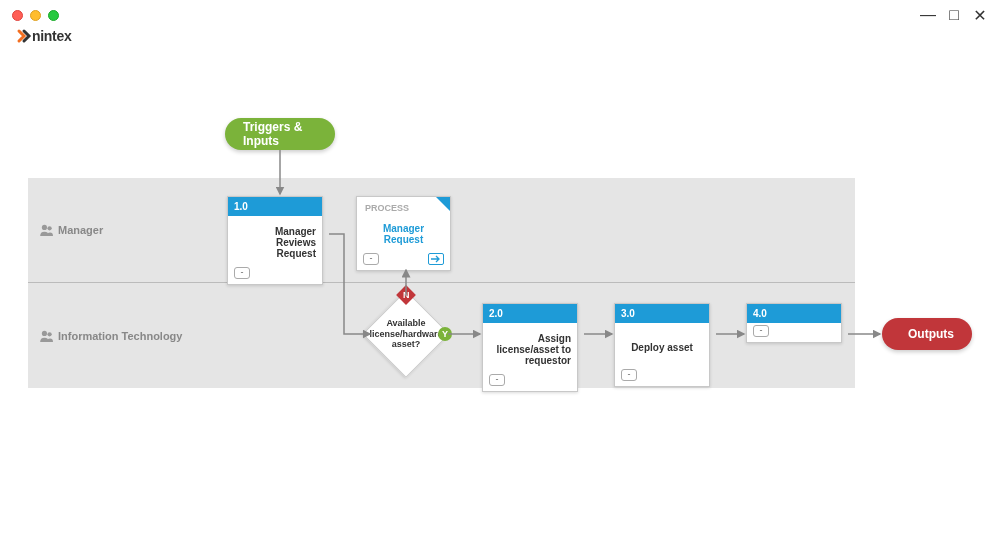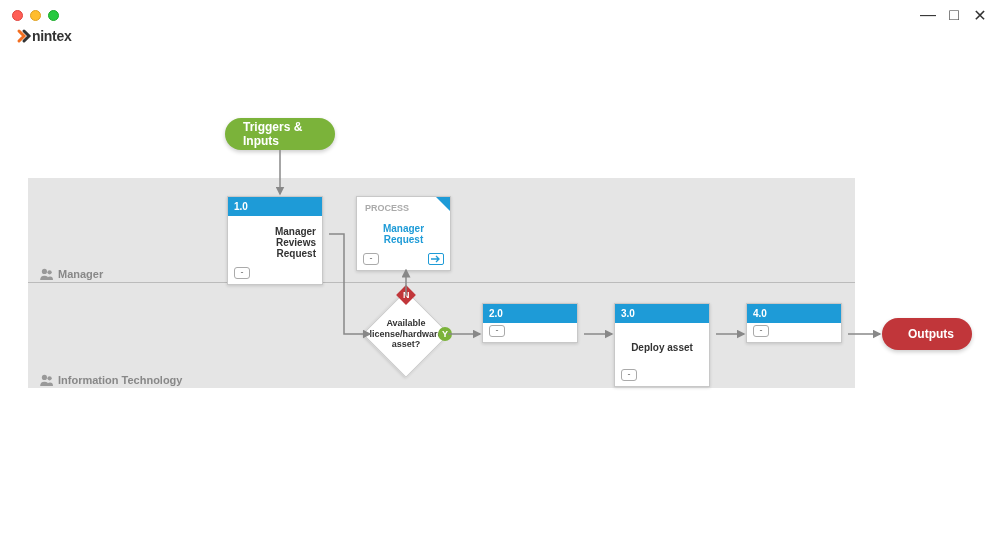--- a/index.html
+++ b/index.html
@@ -17,21 +17,21 @@
 
 .brand { position: absolute; top: 28px; left: 16px; display: flex; align-items: center; }
 .brand-icon { width: 16px; height: 16px; }
 .brand-text { font-weight: bold; font-size: 14px; color: #333; letter-spacing: -0.3px; }
 
 
 .canvas { position: absolute; top: 178px; left: 28px; right: 145px; height: 210px; background: #e5e5e5; }
 .lane { position: relative; border-bottom: 1px solid #bbb; }
 .lane-1 { height: 105px; }
 .lane-2 { height: 105px; border-bottom: none; }
-.lane-label { position: absolute; left: 12px; top: 50%; transform: translateY(-50%); color: #888; font-size: 11px; font-weight: bold; display: flex; align-items: center; gap: 4px; margin-top: 44px; }
+.lane-label { position: absolute; left: 12px; top: 50%; transform: translateY(-50%); color: #888; font-size: 11px; font-weight: bold; display: flex; align-items: center; gap: 4px; }
 .lane-icon { width: 14px; height: 12px; }
 
 
 .node { position: absolute; }
 
 .pill { border-radius: 20px; color: #fff; font-size: 12px; font-weight: bold; display: flex; align-items: center; justify-content: center; padding: 6px 18px; }
 .pill-green { background: #7bb33a; box-shadow: 0 2px 4px rgba(0,0,0,0.2); }
 .pill-red { background: #c1363a; box-shadow: 0 2px 4px rgba(0,0,0,0.2); }
 
 .task-card { width: 96px; background: #fff; border: 1px solid #c8c8c8; box-shadow: 0 1px 3px rgba(0,0,0,0.15); }
@@ -138,20 +138,21 @@
   <div class="decision-diamond"></div>
   <div class="decision-text">Available license/hardware asset?</div>
   <div class="decision-n">
       <span>N</span>
     </div>
   <div class="decision-y">Y</div>
 </div>
 
 <div class="node task-card" style="top:303px; left:482px;">
   <div class="task-header">2.0</div>
+  <div class="task-body">Assign license/asset to requestor</div>
   <div class="task-footer">
       <div class="minus-btn">-</div>
     </div>
 </div>
 
 <div class="node task-card" style="top:303px; left:614px;">
   <div class="task-header">3.0</div>
   <div class="task-body">Deploy asset</div>
   <div class="task-footer">
       <div class="minus-btn">-</div>

